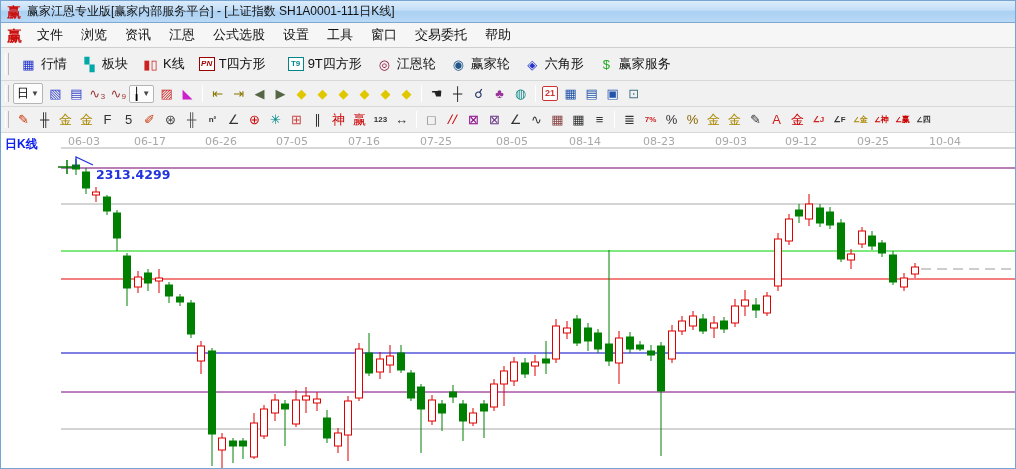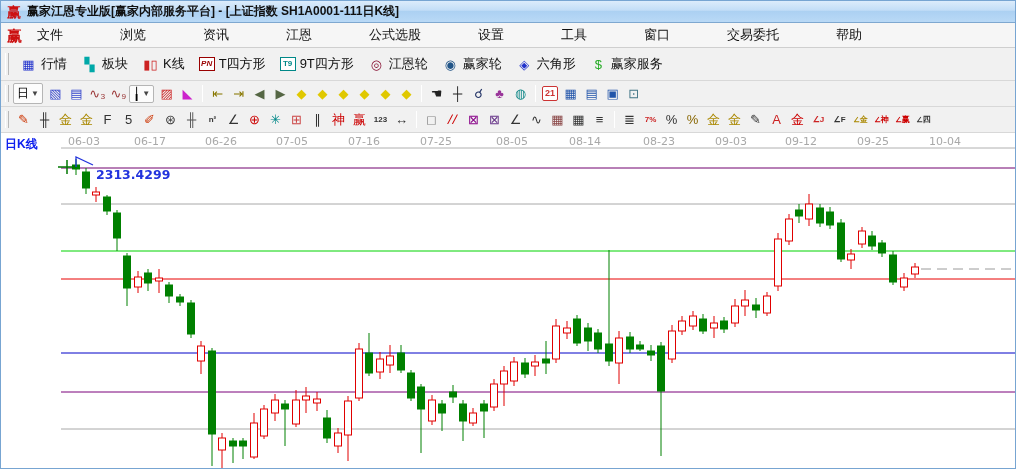--- a/index.html
+++ b/index.html
@@ -10,21 +10,21 @@
     border:1px solid #77a5d2;
     position:relative;
   }
   
   .titlebar{
     height:22px; display:flex; align-items:center; gap:6px; padding-left:6px;
     background:linear-gradient(180deg,#dcecfb 0%,#c2ddf7 45%,#abd0f2 46%,#b9d9f6 100%);
     border-bottom:1px solid #7fa8d0;
   }
   .app-logo{ color:#cc1111; font-weight:bold; font-size:14px; line-height:1; }
-  .win-title{ font-size:12px; font-weight:700; color:#111; white-space:nowrap; }
+  .win-title{ font-size:12px; font-weight:400; color:#111; white-space:nowrap; }
   
   .menubar{
     height:25px; display:flex; align-items:center; background:#f6f6f6;
     border-bottom:1px solid #cfcfcf; padding-left:4px;
   }
   .menubar .app-logo{ margin:0 6px 0 2px; font-size:15px; }
   .menu-item{ font-size:13px; color:#111; padding:3px 9px; cursor:default; }
   
   .tb{ display:flex; align-items:center; background:#f1f1f1; border-bottom:1px solid #d8d8d8; padding-left:2px; }
   .tb1{ height:33px; }
@@ -53,21 +53,21 @@
 </head>
 <body>
 
 <div class="titlebar">
   <span class="app-logo">赢</span>
   <span class="win-title">赢家江恩专业版[赢家内部服务平台] - [上证指数  SH1A0001-111日K线]</span>
 </div>
 
 <div class="menubar">
   <span class="app-logo">赢</span>
-  <div id="menu-items" style="display:flex;align-items:center;gap:39px;">
+  <div id="menu-items" style="display:flex;align-items:center;">
       <div class="menu-item">文件</div>
       <div class="menu-item">浏览</div>
       <div class="menu-item">资讯</div>
       <div class="menu-item">江恩</div>
       <div class="menu-item">公式选股</div>
       <div class="menu-item">设置</div>
       <div class="menu-item">工具</div>
       <div class="menu-item">窗口</div>
       <div class="menu-item">交易委托</div>
       <div class="menu-item">帮助</div>
@@ -86,21 +86,21 @@
     </div>
     <div class="tbtn">
       <span class="gicon" style="color: rgb(204, 34, 34);">▮▯</span>
       <span class="lbl">K线</span>
     </div>
     <div class="tbtn">
       <span class="boxicon" style="color: rgb(153, 0, 0); font-style: italic;">PN</span>
       <span class="lbl">T四方形</span>
     </div>
     <div class="tbtn">
-      <span class="boxicon" style="color: rgb(0, 136, 136);">T9</span>
+      <span class="boxicon" style="color: rgb(0, 136, 136); margin-left: 8px;">T9</span>
       <span class="lbl">9T四方形</span>
     </div>
     <div class="tbtn">
       <span class="gicon" style="color: rgb(136, 17, 51);">◎</span>
       <span class="lbl">江恩轮</span>
     </div>
     <div class="tbtn">
       <span class="gicon" style="color: rgb(34, 85, 136);">◉</span>
       <span class="lbl">赢家轮</span>
     </div>

